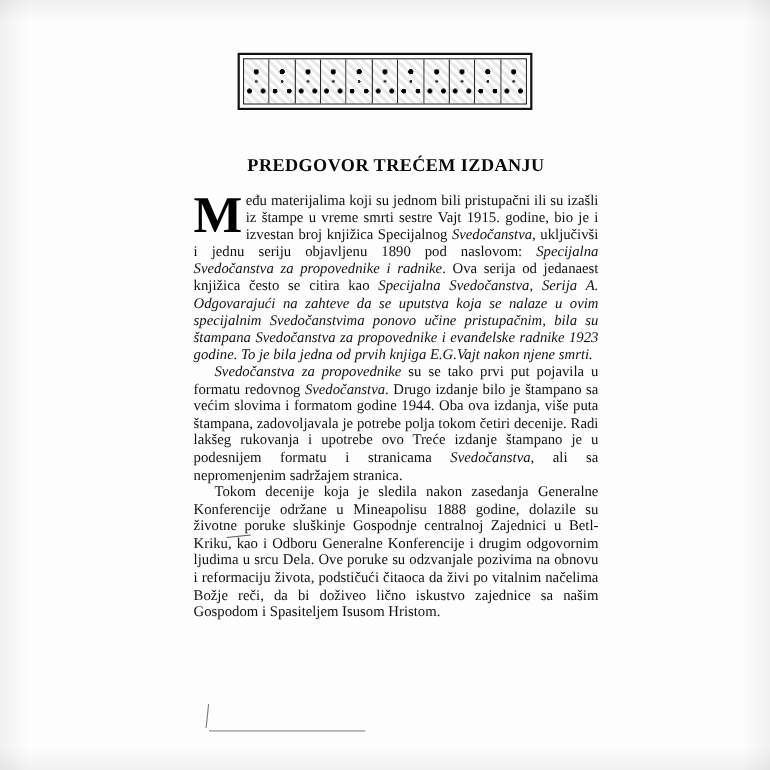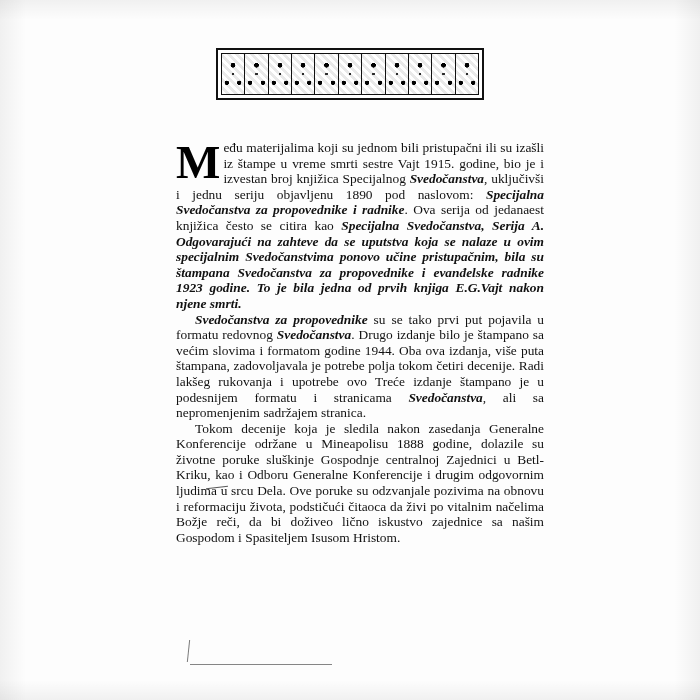--- a/index.html
+++ b/index.html
@@ -93,21 +93,21 @@
   .dropcap {
     float: left;
     font-family: "Liberation Serif", serif;
     font-weight: bold;
     font-size: 47px;
     line-height: 36px;
     padding: 2px 3px 0 0;
     margin-top: 2px;
     color: #000;
   }
-  em { font-style: italic; font-weight: bold; }
+  em { font-style: italic; }
   .overstrike {
     position: absolute;
     background: #222;
   }
   
   .mark1 {
     left: 206px; top: 487px; width: 22px; height: 1px;
     transform: rotate(-6deg);
     opacity: .75;
   }
@@ -152,20 +152,21 @@
         <div class="orn-cell"></div>
         <div class="orn-cell"></div>
         <div class="orn-cell"></div>
         <div class="orn-cell"></div>
       </div>
     </div>
   </div>
 
   <div class="content">
 
+    <h1 class="doc-title">PREDGOVOR TREĆEM IZDANJU</h1>
 
     <p class="body-par dropcap-par">
       <span class="dropcap">M</span><span>eđu materijalima koji su jednom bili pristupačni ili su izašli iz štampe u vreme smrti sestre Vajt 1915. godine, bio je i izvestan broj knjižica Specijalnog <em>Svedočanstva</em>, uključivši i jednu seriju objavljenu 1890 pod naslovom: <em>Specijalna <em>Svedočanstva za propovednike</em> i radnike</em>. Ova serija od jedanaest knjižica često se citira kao <em>Specijalna <em>Svedočanstva</em>, Serija A. Odgovarajući na zahteve da se uputstva koja se nalaze u ovim specijalnim Svedočanstvima ponovo učine pristupačnim, bila su štampana <em>Svedočanstva za propovednike i evanđelske radnike</em> 1923 godine. To je bila jedna od prvih knjiga E.G.Vajt nakon njene smrti.</em></span>
     </p>
 
     <p class="body-par indent"><em>Svedočanstva za propovednike</em> su se tako prvi put pojavila u formatu redovnog <em>Svedočanstva</em>. Drugo izdanje bilo je štampano sa većim slovima i formatom godine 1944. Oba ova izdanja, više puta štampana, zadovoljavala je potrebe polja tokom četiri decenije. Radi lakšeg rukovanja i upotrebe ovo Treće izdanje štampano je u podesnijem formatu i stranicama <em>Svedočanstva</em>, ali sa nepromenjenim sadržajem stranica.</p>
 
     <p class="body-par indent">Tokom decenije koja je sledila nakon zasedanja Generalne Konferencije održane u Mineapolisu 1888 godine, dolazile su životne poruke sluškinje Gospodnje centralnoj Zajednici u Betl-Kriku, kao i Odboru Generalne Konferencije i drugim odgovornim ljudima u srcu Dela. Ove poruke su odzvanjale pozivima na obnovu i reformaciju života, podstičući čitaoca da živi po vitalnim načelima Božje reči, da bi doživeo lično iskustvo zajednice sa našim Gospodom i Spasiteljem Isusom Hristom.</p>
 
   </div>

